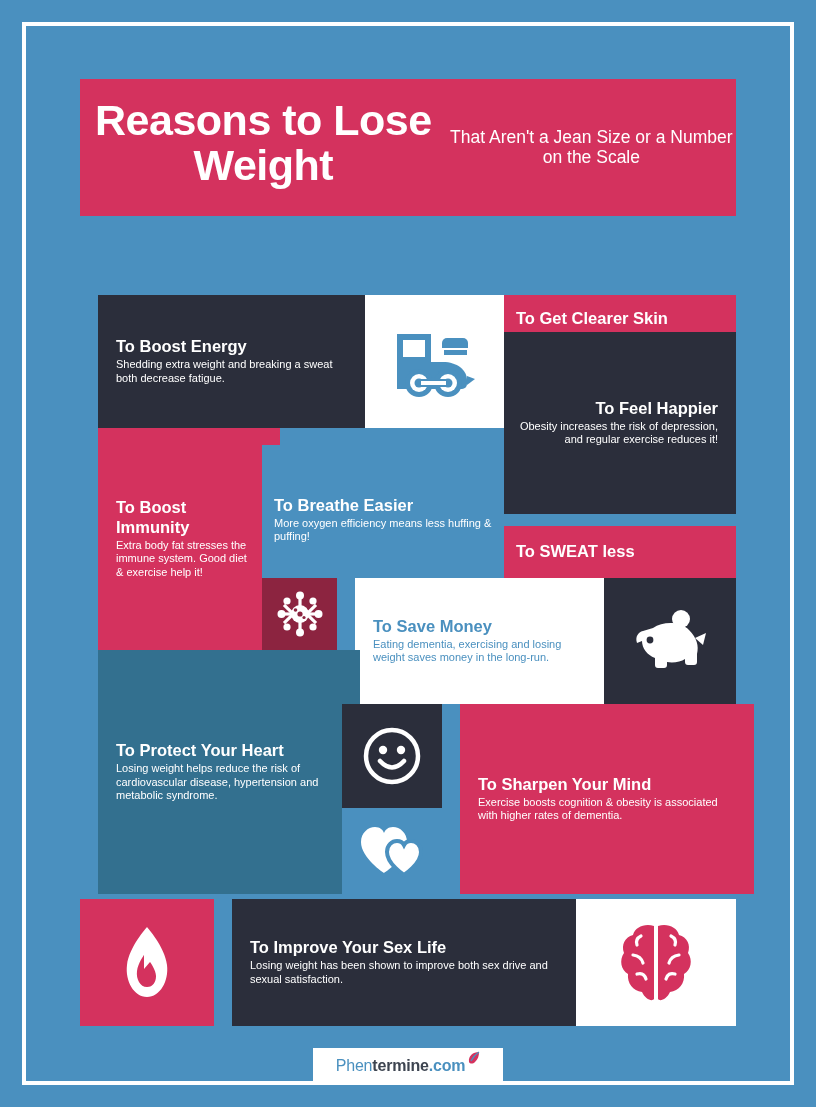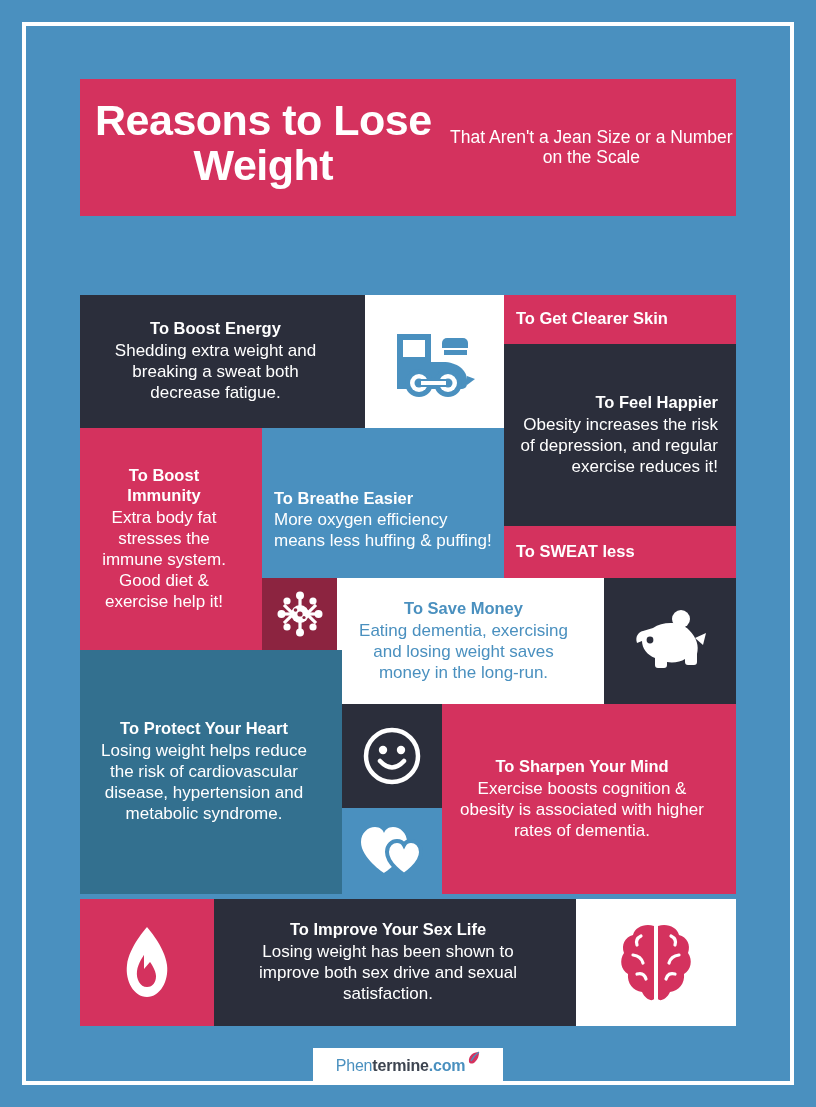--- a/index.html
+++ b/index.html
@@ -68,25 +68,25 @@
     flex-direction: column;
     justify-content: center;
   }
   .t-head {
     font-weight: bold;
     font-size: 16.5px;
     line-height: 1.2;
     margin-bottom: 1px;
   }
   .t-body {
-    font-size: 17px;
+    font-size: 11px;
     line-height: 1.24;
     font-weight: normal;
   }
-  .align-left  { text-align: center;   padding: 0 32px 0 18px; }
+  .align-left  { text-align: left;   padding: 0 32px 0 18px; margin-left: 18px; }
   .align-right { text-align: right;  padding: 0 18px 0 14px; }
   .align-center{ text-align: left; padding: 0 12px; }
 
   
   .bg-dark  { background: #2b2e3b; color: #ffffff; }
   .bg-pink  { background: #d4325e; color: #ffffff; }
   .bg-blue  { background: #4a90bf; color: #ffffff; margin-top: 17px; }
   .bg-teal  { background: #33708f; color: #ffffff; }
   .bg-white { background: #ffffff; color: #4a90bf; }
 
@@ -152,21 +152,21 @@
       <circle cx="55" cy="57" r="4.5" fill="#4a90bf"></circle>
       <rect x="24" y="53" width="33" height="8" fill="#4a90bf"></rect>
       <rect x="28" y="55" width="25" height="4" fill="#ffffff"></rect>
     </svg>
   </div>
 
   <div class="tile tile-text bg-pink align-center" style="left:504px; top:295px; width:232px; height:49px;">
     <div class="t-head">To Get Clearer Skin</div>
   </div>
 
-  <div class="tile tile-text bg-dark align-right" style="left:504px; top:344px; width:232px; height:182px;">
+  <div class="tile tile-text bg-dark align-right" style="left:504px; top:332px; width:232px; height:182px;">
     <div class="t-head">To Feel Happier</div>
     <div class="t-body">Obesity increases the risk of depression, and regular exercise reduces it!</div>
   </div>
 
   <div class="tile tile-text bg-pink align-left" style="left:80px; top:428px; width:182px; height:222px;">
     <div class="t-head">To Boost Immunity</div>
     <div class="t-body">Extra body fat stresses the immune system. Good diet &amp; exercise help it!</div>
   </div>
 
   <div class="tile tile-text bg-blue align-center" style="left:262px; top:428px; width:242px; height:150px;">

